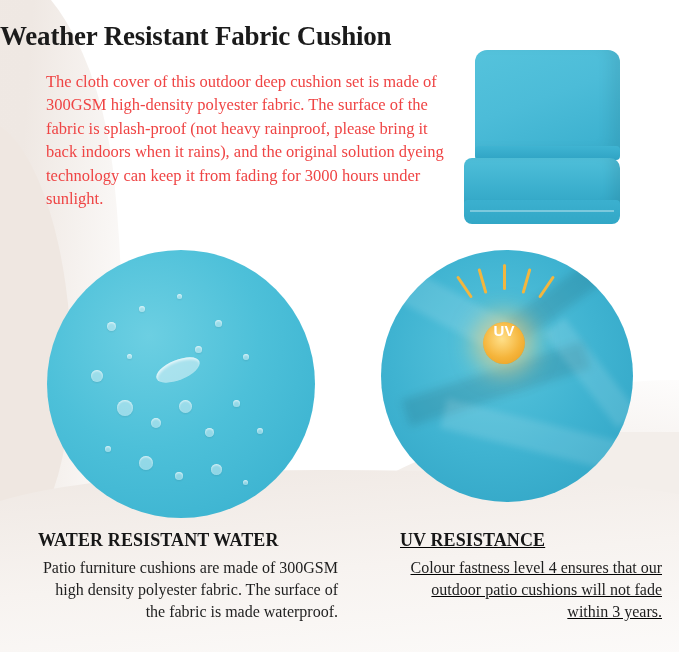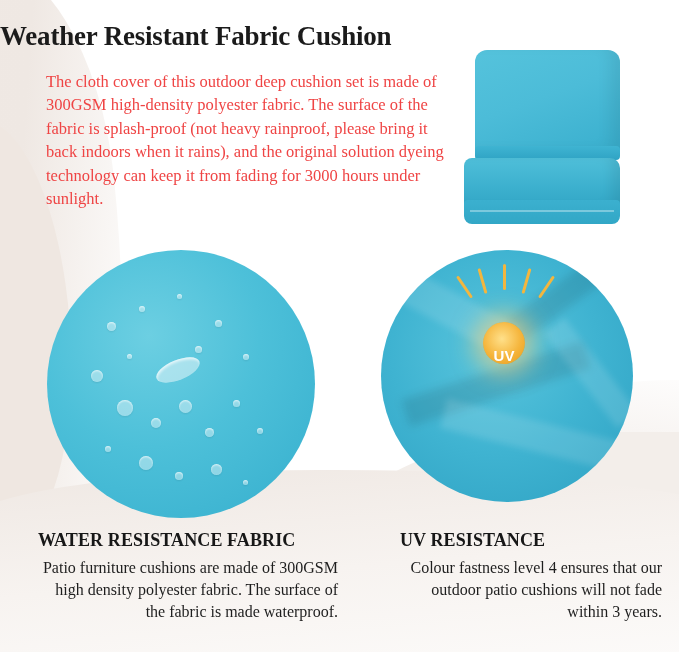--- a/index.html
+++ b/index.html
@@ -202,21 +202,21 @@
   .uv-badge {
     position: absolute;
     left: 102px;
     top: 72px;
     width: 42px;
     height: 42px;
     border-radius: 50%;
     background: radial-gradient(circle at 45% 40%, #ffe08a 0%, #f5b53c 55%, #e79a1b 100%);
     box-shadow: 0 0 22px 10px rgba(255,210,120,0.55);
     display: flex;
-    align-items: flex-end;
+    align-items: flex-start;
     justify-content: center;
   }
   .uv-badge .glyph {
     color: #ffffff;
     font-family: "Liberation Sans", sans-serif;
     font-size: 15px;
     font-weight: bold;
   }
   .uv-rays {
     position: absolute;
@@ -232,21 +232,21 @@
     background: #f3b63e;
     border-radius: 2px;
   }
 
   
   .sec {
     position: absolute;
     z-index: 5;
   }
   .sec-left { left: 38px; top: 512px; width: 300px; }
-  .sec-right { left: 400px; top: 512px; width: 262px; }
+  .sec-right { left: 400px; top: 512px; width: 262px; text-decoration: underline; }
   .sec h2 {
     margin: 0 0 6px 0;
     font-family: "Liberation Serif", serif;
     font-size: 18px;
     font-weight: bold;
     color: #171717;
     letter-spacing: 0.1px;
   }
   .sec p {
     margin: 0;
@@ -319,21 +319,21 @@
         <div class="ray" style="left:66px; top:4px;  transform:rotate(16deg);"></div>
         <div class="ray" style="left:86px; top:10px; transform:rotate(34deg);"></div>
       </div>
 
       <div class="uv-badge">
         <span class="glyph">UV</span>
       </div>
     </div>
 
     <div class="sec sec-left">
-      <h2>WATER RESISTANCE FABRIC</h2>
+      <h2>WATER RESISTANT WATER</h2>
       <p>Patio furniture cushions are made of 300GSM high density polyester fabric. The surface of the fabric is made waterproof.</p>
     </div>
 
     <div class="sec sec-right">
       <h2>UV RESISTANCE</h2>
       <p>Colour fastness level 4 ensures that our outdoor patio cushions will not fade within 3 years.</p>
     </div>
 
   </div>
 </div>

